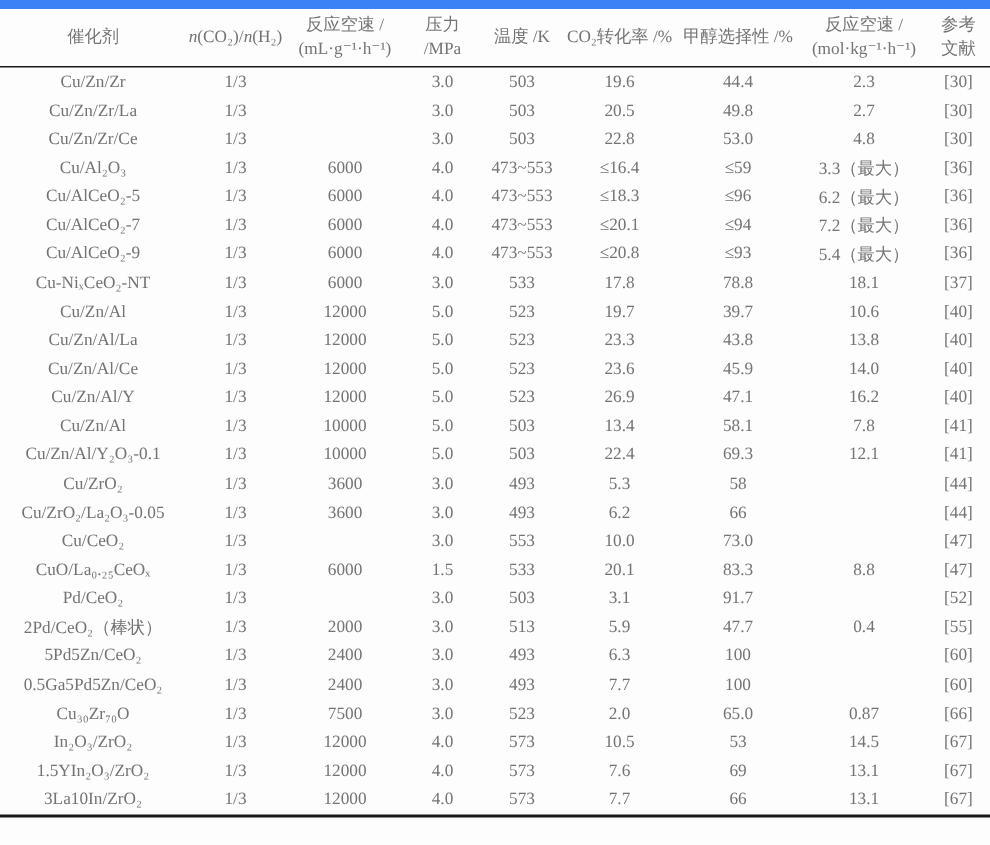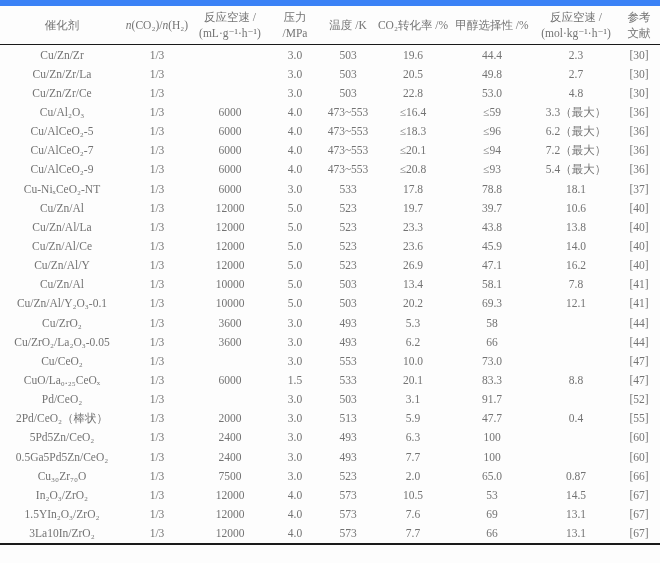--- a/index.html
+++ b/index.html
@@ -229,21 +229,21 @@
         <td>58.1</td>
         <td>7.8</td>
         <td>[41]</td>
       </tr>
         <tr>
         <td>Cu/Zn/Al/Y₂O₃-0.1</td>
         <td>1/3</td>
         <td>10000</td>
         <td>5.0</td>
         <td>503</td>
-        <td>20.2</td>
+        <td>22.4</td>
         <td>69.3</td>
         <td>12.1</td>
         <td>[41]</td>
       </tr>
         <tr>
         <td>Cu/ZrO₂</td>
         <td>1/3</td>
         <td>3600</td>
         <td>3.0</td>
         <td>493</td>

